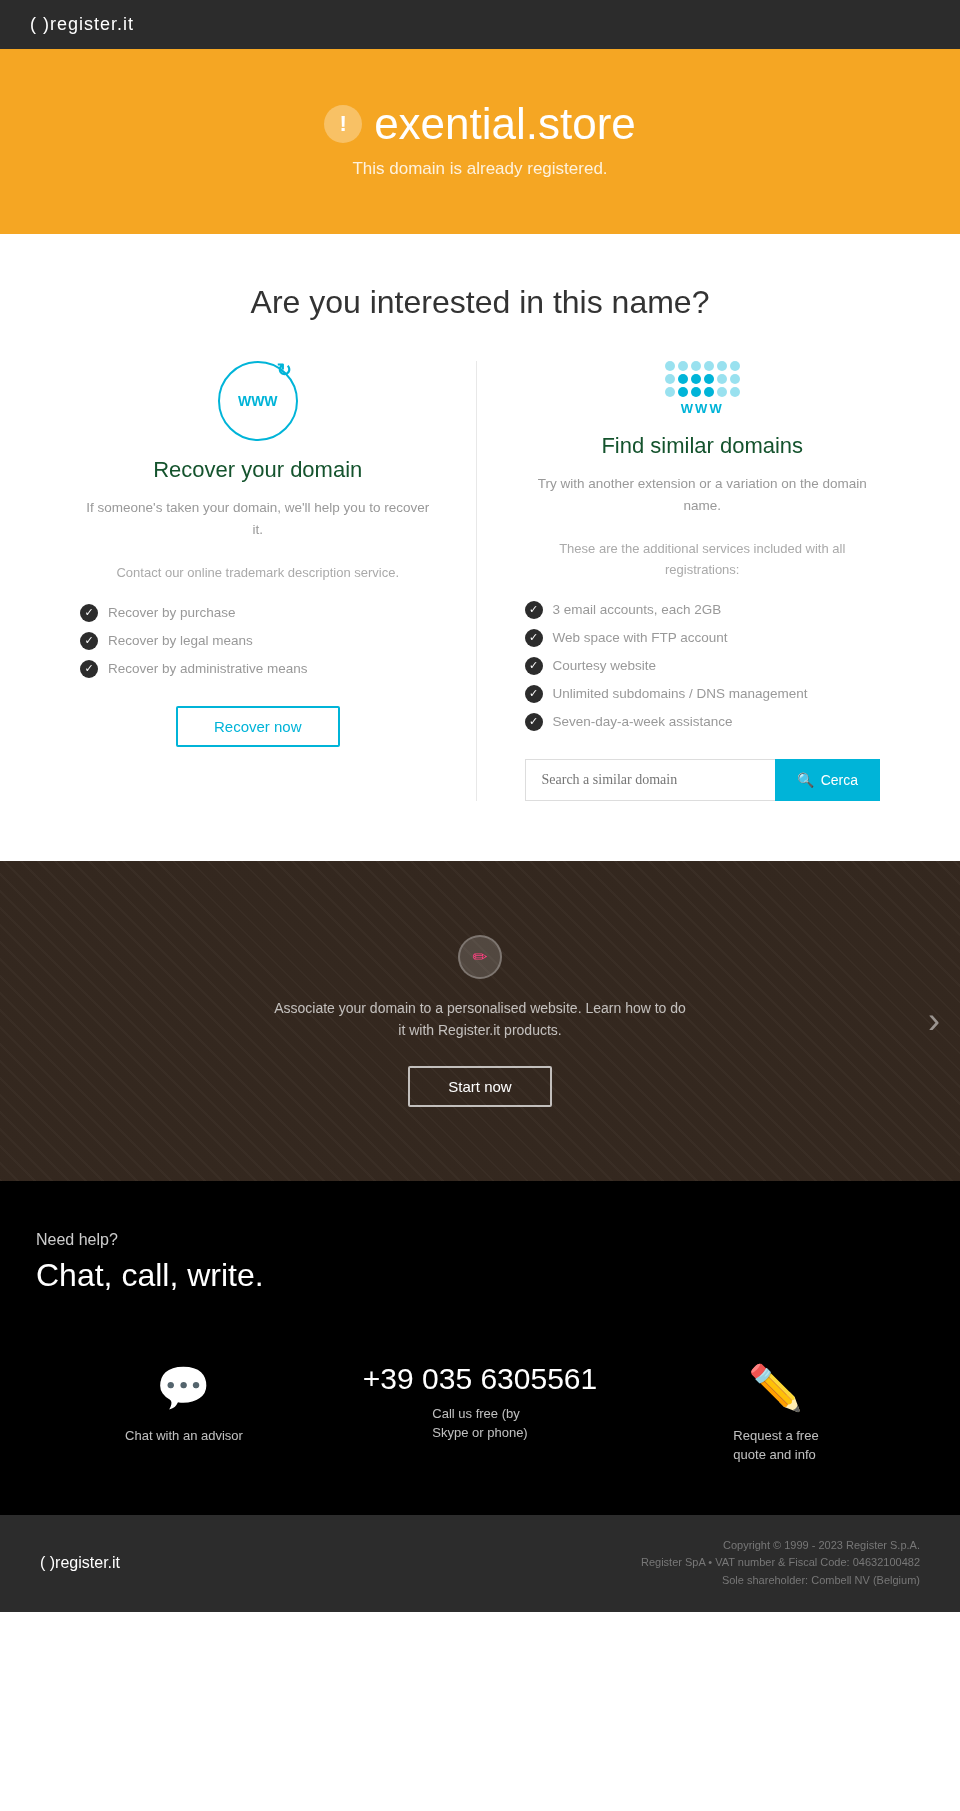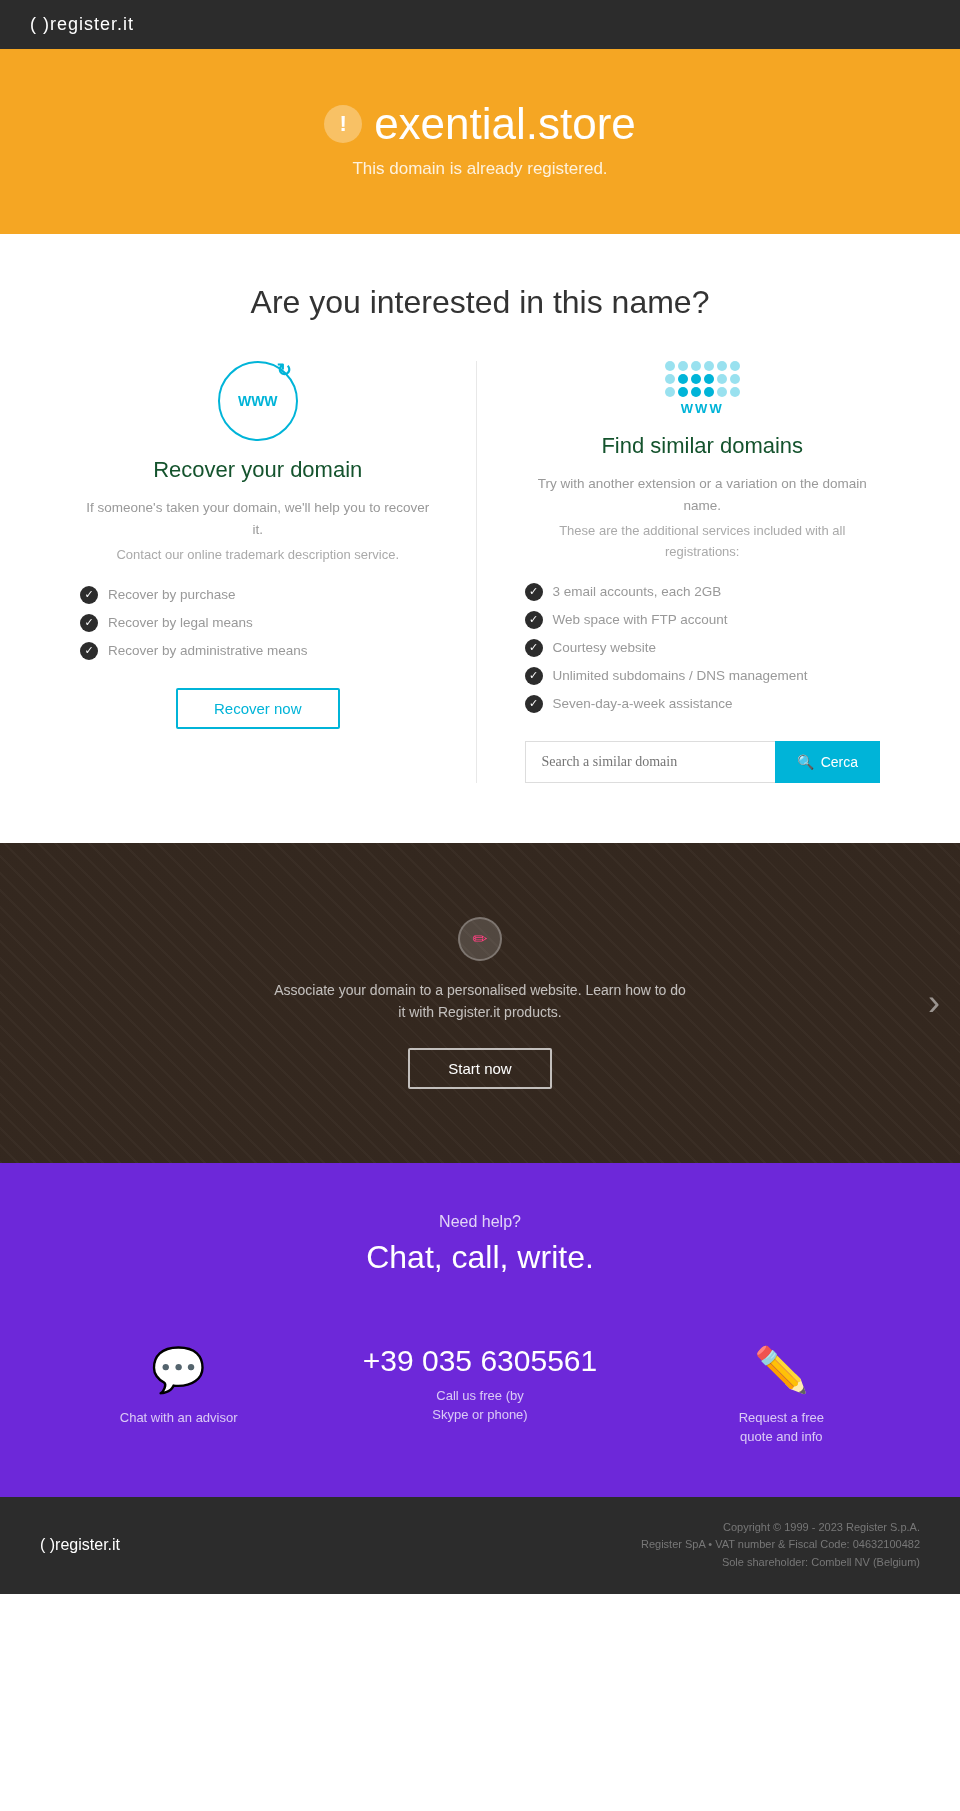--- a/index.html
+++ b/index.html
@@ -133,21 +133,21 @@
       font-size: 22px;
       font-weight: 400;
       color: #14532d;
       margin-bottom: 14px;
     }
     .col-desc {
       text-align: center;
       font-size: 13.5px;
       color: #999;
       line-height: 1.6;
-      margin-bottom: 5px;
+      margin-bottom: 23px;
     }
     .col-desc2 {
       text-align: center;
       font-size: 13px;
       color: #aaa;
       line-height: 1.6;
       margin-bottom: 20px;
     }
     .check-list {
       list-style: none;
@@ -280,23 +280,23 @@
       top: 50%;
       transform: translateY(-50%);
       color: rgba(255,255,255,0.5);
       font-size: 36px;
       cursor: pointer;
       z-index: 2;
     }
 
     
     .help-section {
-      background: #6d28d9;
-      padding: 50px 28px;
-      text-align: center;
+      background: #000000;
+      padding: 50px 36px;
+      text-align: left;
     }
     .help-pre {
       color: rgba(255,255,255,0.8);
       font-size: 16px;
       margin-bottom: 8px;
     }
     .help-title {
       color: #fff;
       font-size: 32px;
       font-weight: 300;

